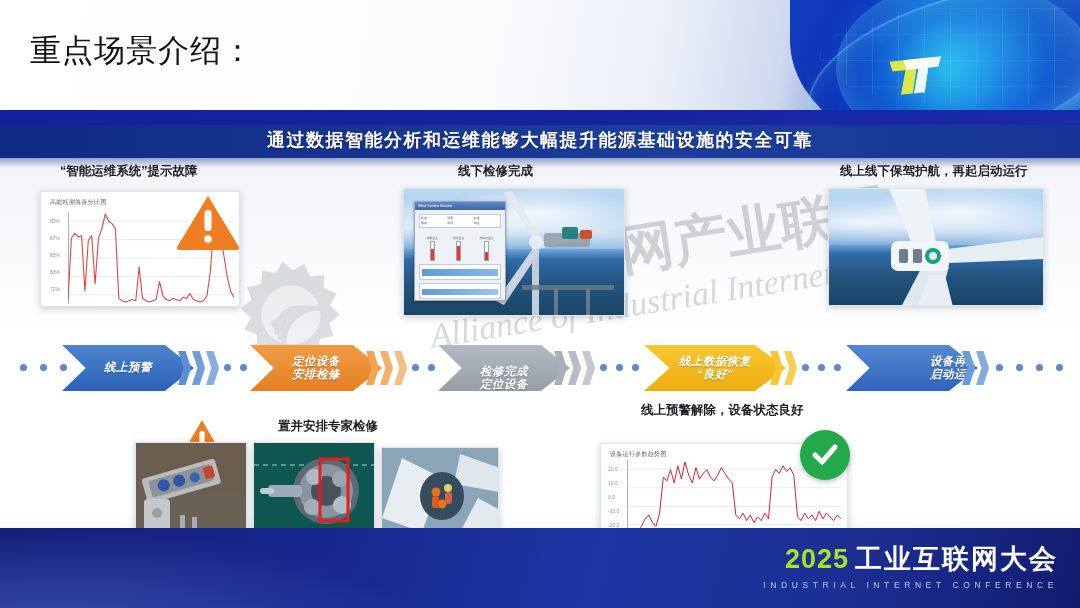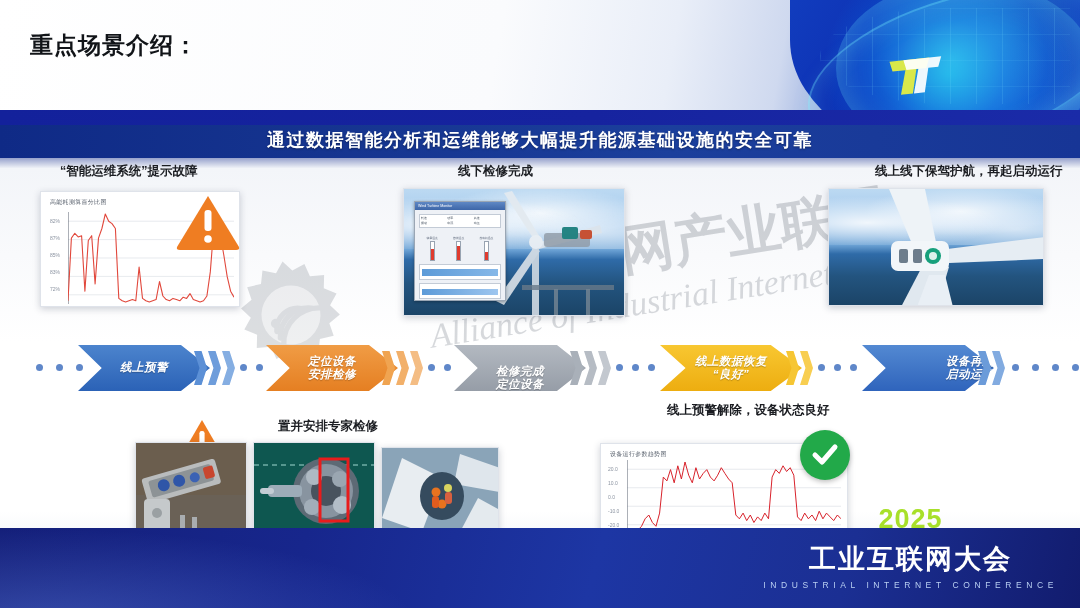--- a/index.html
+++ b/index.html
@@ -44,21 +44,21 @@
   }
   .hdr-grid {
     position:absolute; right:10px; top:8px; width:250px; height:96px; opacity:.45;
     background-image:
       linear-gradient(to right, rgba(140,240,255,.30) 1px, transparent 1px),
       linear-gradient(to bottom, rgba(140,240,255,.18) 1px, transparent 1px);
     background-size:26px 26px;
     border-radius:50% 0 0 50%;
   }
   .title-wrap { position:absolute; left:30px; top:30px; display:flex; align-items:baseline; }
-  .title-main { font-size:23px; font-weight:bold; color:#111418; letter-spacing:1px;text-align:center; }
+  .title-main { font-size:31px; font-weight:normal; color:#111418; letter-spacing:1px;text-align:center; }
   .title-sub  { font-size:23px; font-weight:bold; color:#15181d; letter-spacing:.5px; margin-left:2px; }
 
   .blue-rule { position:absolute; left:0; top:110px; width:1080px; height:15px;
                background:linear-gradient(90deg,#13219b 0%, #16239f 55%, #1a2ba8 100%); }
 
   
   .body-bg { position:absolute; left:0; top:125px; width:1080px; height:483px;
              background:linear-gradient(180deg,#1b2f86 0%, #1d3390 4%, #f3f5f9 9%, #ffffff 45%, #ffffff 80%, #f2f4f8 88%, #223a97 95%, #16266e 100%); }
   .band-top { position:absolute; left:0; top:125px; width:1080px; height:33px;
               background:linear-gradient(90deg,#0f2a86 0%,#15348f 30%,#1b3f9c 62%,#173596 100%); }
@@ -102,38 +102,38 @@
   }
   .sky-clouds:before{
     content:""; position:absolute; inset:0 0 52% 0;
     background:
       radial-gradient(ellipse at 18% 60%, rgba(255,255,255,.85) 0%, rgba(255,255,255,0) 55%),
       radial-gradient(ellipse at 62% 40%, rgba(255,255,255,.78) 0%, rgba(255,255,255,0) 52%),
       radial-gradient(ellipse at 88% 72%, rgba(255,255,255,.6) 0%, rgba(255,255,255,0) 55%);
   }
 
   
-  .flow { position:absolute; left:0; top:345px; width:968px; height:48px;margin-left:16px; }
+  .flow { position:absolute; left:0; top:345px; width:968px; height:48px; }
   .chev-big { position:absolute; height:46px; display:flex; align-items:center; justify-content:center;
               color:#fff; font-weight:bold; font-size:11.5px; line-height:1.15; text-align:center;
               font-style:italic; letter-spacing:.5px;
               clip-path:polygon(0 0, 78% 0, 100% 50%, 78% 100%, 0 100%, 18% 50%);
               text-shadow:0 1px 1px rgba(0,0,0,.25); }
   .chev-sm { position:absolute; width:13px; height:34px; top:6px;
              clip-path:polygon(0 0, 58% 0, 100% 50%, 58% 100%, 0 100%, 42% 50%); }
   .dot { position:absolute; width:7px; height:7px; border-radius:50%; top:19px; }
 
   .tri-warn { position:absolute; }
   .check-circle { position:absolute; border-radius:50%; background:#22a949;
                   display:flex; align-items:center; justify-content:center;
                   box-shadow:0 2px 5px rgba(0,0,0,.25); }
 
   
   .conf-logo { position:absolute; right:22px; bottom:18px; text-align:right; }
-  .conf-row { display:flex; align-items:center; justify-content:flex-end; gap:6px;flex-direction:column; }
+  .conf-row { display:flex; align-items:center; justify-content:flex-end; gap:6px; }
   .conf-year { font-size:27px; font-weight:bold; color:#a8e02a; letter-spacing:1px; }
   .conf-cn { font-size:27px; font-weight:bold; color:#ffffff; letter-spacing:2px; }
   .conf-en { font-size:8.5px; color:#b9cff2; letter-spacing:4.6px; margin-top:3px; }
 </style>
 </head>
 <body>
 
 <div class="slide">
 
   <div class="header">
@@ -161,21 +161,21 @@
       <path d="M38 68a24 24 0 0 1 30-21" stroke="#8d939c" stroke-width="4.5" fill="none" stroke-linecap="round"></path>
       <path d="M40 74a30 30 0 0 1 36-26" stroke="#8d939c" stroke-width="4.5" fill="none" stroke-linecap="round"></path>
       <circle cx="36" cy="55" r="4" fill="#8d939c"></circle>
     </svg>
     <div class="wm-cn">工业互联网产业联盟</div>
     <div class="wm-en">Alliance of Industrial Internet</div>
   </div>
 
   <div class="cap" style="left:60px; top:163px;">“智能运维系统”提示故障</div>
   <div class="cap" style="left:458px; top:163px;">线下检修完成</div>
-  <div class="cap" style="left:840px; top:163px;margin-left:35px;">线上线下保驾护航，再起启动运行</div>
+  <div class="cap" style="left:840px; top:163px;">线上线下保驾护航，再起启动运行</div>
 
   <div class="card" style="left:40px; top:191px; width:200px; height:116px;">
     <div class="chart-box" style="left:0; top:0; width:200px; height:116px;">
       <div class="chart-title">高能耗测算百分比图</div>
       <div class="axis-lbl" style="left:9px; top:26px;">82%</div>
       <div class="axis-lbl" style="left:9px; top:43px;">87%</div>
       <div class="axis-lbl" style="left:9px; top:60px;">85%</div>
       <div class="axis-lbl" style="left:9px; top:77px;">83%</div>
       <div class="axis-lbl" style="left:9px; top:94px;">72%</div>
       <svg id="faultSvg" style="position:absolute; left:27px; top:20px;" width="166" height="92" viewBox="0 0 166 92" preserveAspectRatio="none">
@@ -340,21 +340,21 @@
     <div class="chev-sm" style="left:962px; background:#6b9bd9;"></div>
     <div class="chev-sm" style="left:976px; background:#82abe0;"></div>
 
     <div class="dot" style="left:996px;background:#5f87c9;"></div>
     <div class="dot" style="left:1016px;background:#5f87c9;"></div>
     <div class="dot" style="left:1036px;background:#5f87c9;"></div>
     <div class="dot" style="left:1056px;background:#5f87c9;"></div>
   </div>
 
   <div class="cap" style="left:278px; top:418px;">置并安排专家检修</div>
-  <div class="cap" style="left:667px; top:402px;text-align:center;">线上预警解除，设备状态良好</div>
+  <div class="cap" style="left:641px; top:402px;text-align:center;">线上预警解除，设备状态良好</div>
 
   <svg class="tri-warn" style="left:178px; top:418px; width:48px; height:43px;" viewBox="0 0 48 43">
     <path d="M24 2 L46 40 Q47 42 44 42 L4 42 Q1 42 2 40 Z" fill="#ef7d22"></path>
     <rect x="21.4" y="13" width="5.2" height="15" rx="2.3" fill="#ffffff"></rect>
     <circle cx="24" cy="34" r="2.8" fill="#ffffff"></circle>
   </svg>
 
   <div class="card" style="left:135px; top:442px; width:112px; height:94px; background:#6d6050;">
     <svg width="112" height="94">
       <rect width="112" height="94" fill="#6b5e4e"></rect>

